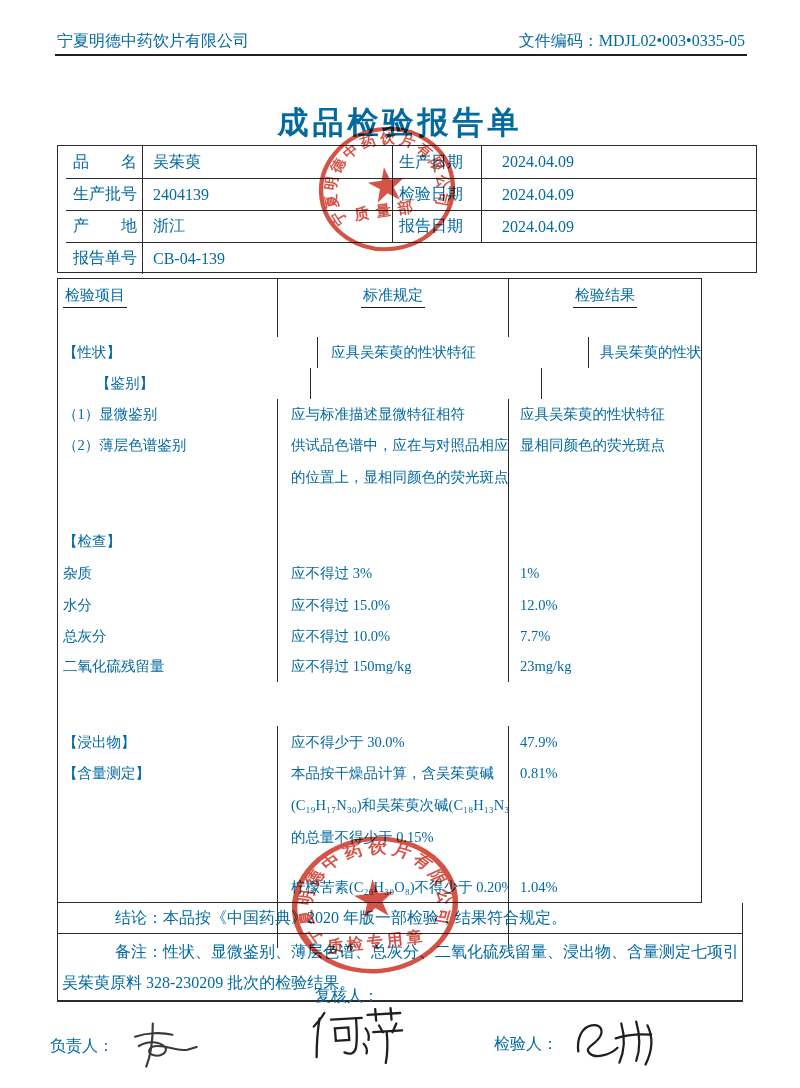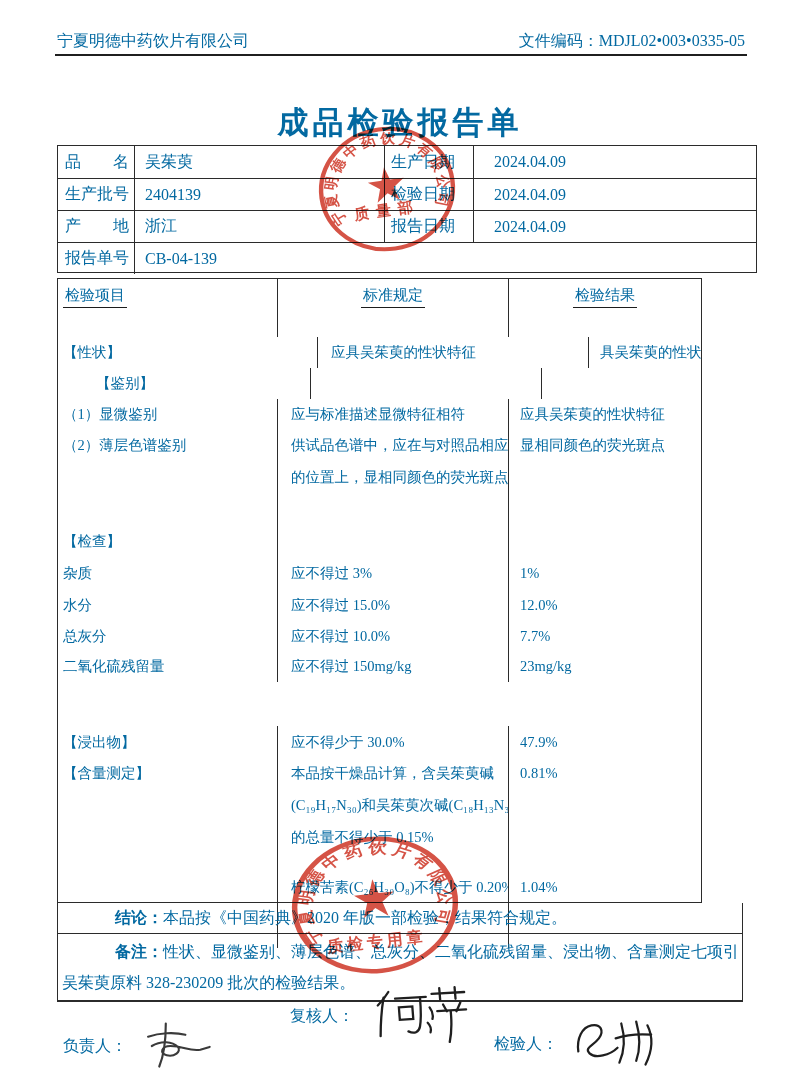--- a/index.html
+++ b/index.html
@@ -7,21 +7,21 @@
         font-family:"Liberation Serif","DejaVu Serif",serif;color:#0369a1;}
   
   .doc-header{position:absolute;left:57px;top:31px;width:688px;display:flex;
               justify-content:space-between;font-size:16px;}
   .header-rule{position:absolute;left:55px;top:54px;width:692px;height:2px;background:#1f1f1f;}
   
   .title{position:absolute;left:0;top:102px;width:800px;text-align:center;
          font-size:31px;font-weight:bold;letter-spacing:4px;}
   
   .info-table{position:absolute;left:57px;top:145px;width:700px;height:128px;
-              border:1px solid #2b2b2b;box-sizing:border-box;}
+              border:1px solid #2b2b2b;box-sizing:border-box;padding-left:8px;}
   .info-row{display:flex;height:32px;box-sizing:border-box;border-top:1px solid #2b2b2b;}
   .info-row:first-child{border-top:none;}
   .cell{box-sizing:border-box;display:flex;align-items:center;font-size:16px;overflow:hidden;white-space:nowrap;}
   .c-label{width:76px;padding-left:7px;}
   .c-val1{width:250px;padding-left:10px;border-left:1px solid #2b2b2b;}
   .c-val1.wide{flex:1;}
   .c-lab2{width:89px;padding-left:6px;border-left:1px solid #2b2b2b;}
   .c-val2{flex:1;padding-left:20px;border-left:1px solid #2b2b2b;}
   
   .main-table{position:absolute;left:57px;top:278px;width:645px;height:625px;
@@ -37,21 +37,21 @@
   .u{border-bottom:1px solid #1c1c1c;padding:0 2px 2px 2px;}
   
   .concl{position:absolute;left:57px;top:903px;width:686px;height:31px;box-sizing:border-box;
          border:1px solid #2b2b2b;border-top:none;display:flex;align-items:center;
          padding-left:57px;font-size:16px;}
   .remarks{position:absolute;left:57px;top:934px;width:686px;height:68px;box-sizing:border-box;
            border:1px solid #2b2b2b;border-top:none;border-bottom:2px solid #2b2b2b;
            font-size:16px;line-height:31px;padding:2px 6px 0 4px;}
   .remarks .r1{text-indent:53px;white-space:nowrap;overflow:hidden;}
   .remarks .r2{white-space:nowrap;overflow:hidden;}
-  b{font-weight:bold;}
+  b{font-weight:normal;}
   
   .sig-group{position:absolute;display:flex;align-items:center;font-size:16px;}
   .sig-group svg{display:block;}
   
   .stamp{position:absolute;mix-blend-mode:multiply;opacity:.88;}
   .stamp text{font-family:"Liberation Serif","DejaVu Serif",serif;font-weight:bold;}
 </style>
 </head>
 <body>
 
@@ -201,31 +201,31 @@
 
   <div class="concl">
     <span><b>结论：</b><span>本品按《中国药典》2020 年版一部检验，结果符合规定。</span></span>
   </div>
 
   <div class="remarks">
     <div class="r1"><b>备注：</b><span>性状、显微鉴别、薄层色谱、总灰分、二氧化硫残留量、浸出物、含量测定七项引用</span></div>
     <div class="r2">吴茱萸原料 328-230209 批次的检验结果。</div>
   </div>
 
-  <div class="sig-group" style="left:63px;top:1018px;">
+  <div class="sig-group" style="left:50px;top:1018px;">
     <span>负责人：</span>
     <svg width="88" height="56" viewBox="0 0 90 60" style="margin-left:6px;">
       <g fill="none" stroke="#3a3a3a" stroke-width="2.3" stroke-linecap="round">
         <path d="M33,6 C33,20 31,40 26,52"></path>
         <path d="M14,20 C26,16 42,15 54,18"></path>
         <path d="M18,30 C28,24 40,25 46,31 C50,36 42,42 34,40 C26,38 28,30 38,30 C52,30 58,36 70,34 L80,31"></path>
       </g>
     </svg>
   </div>
-  <div class="sig-group" style="left:290px;top:986px;">
+  <div class="sig-group" style="left:290px;top:986px;flex-direction:column;">
     <span>复核人：</span>
     <svg width="96" height="60" viewBox="0 0 100 62" style="margin-left:18px;">
       <g fill="none" stroke="#1f1f1f" stroke-width="2.4" stroke-linecap="round">
         <path d="M12,12 C10,24 9,40 9,52"></path>
         <path d="M6,20 C10,16 14,11 17,6"></path>
         <path d="M24,13 L56,11"></path>
         <path d="M50,12 C51,24 51,36 50,42 C49,48 44,50 38,47"></path>
         <path d="M28,22 L42,21 L43,34 L29,35 Z"></path>
         <path d="M62,8 L96,6"></path>
         <path d="M70,2 L71,14"></path>

